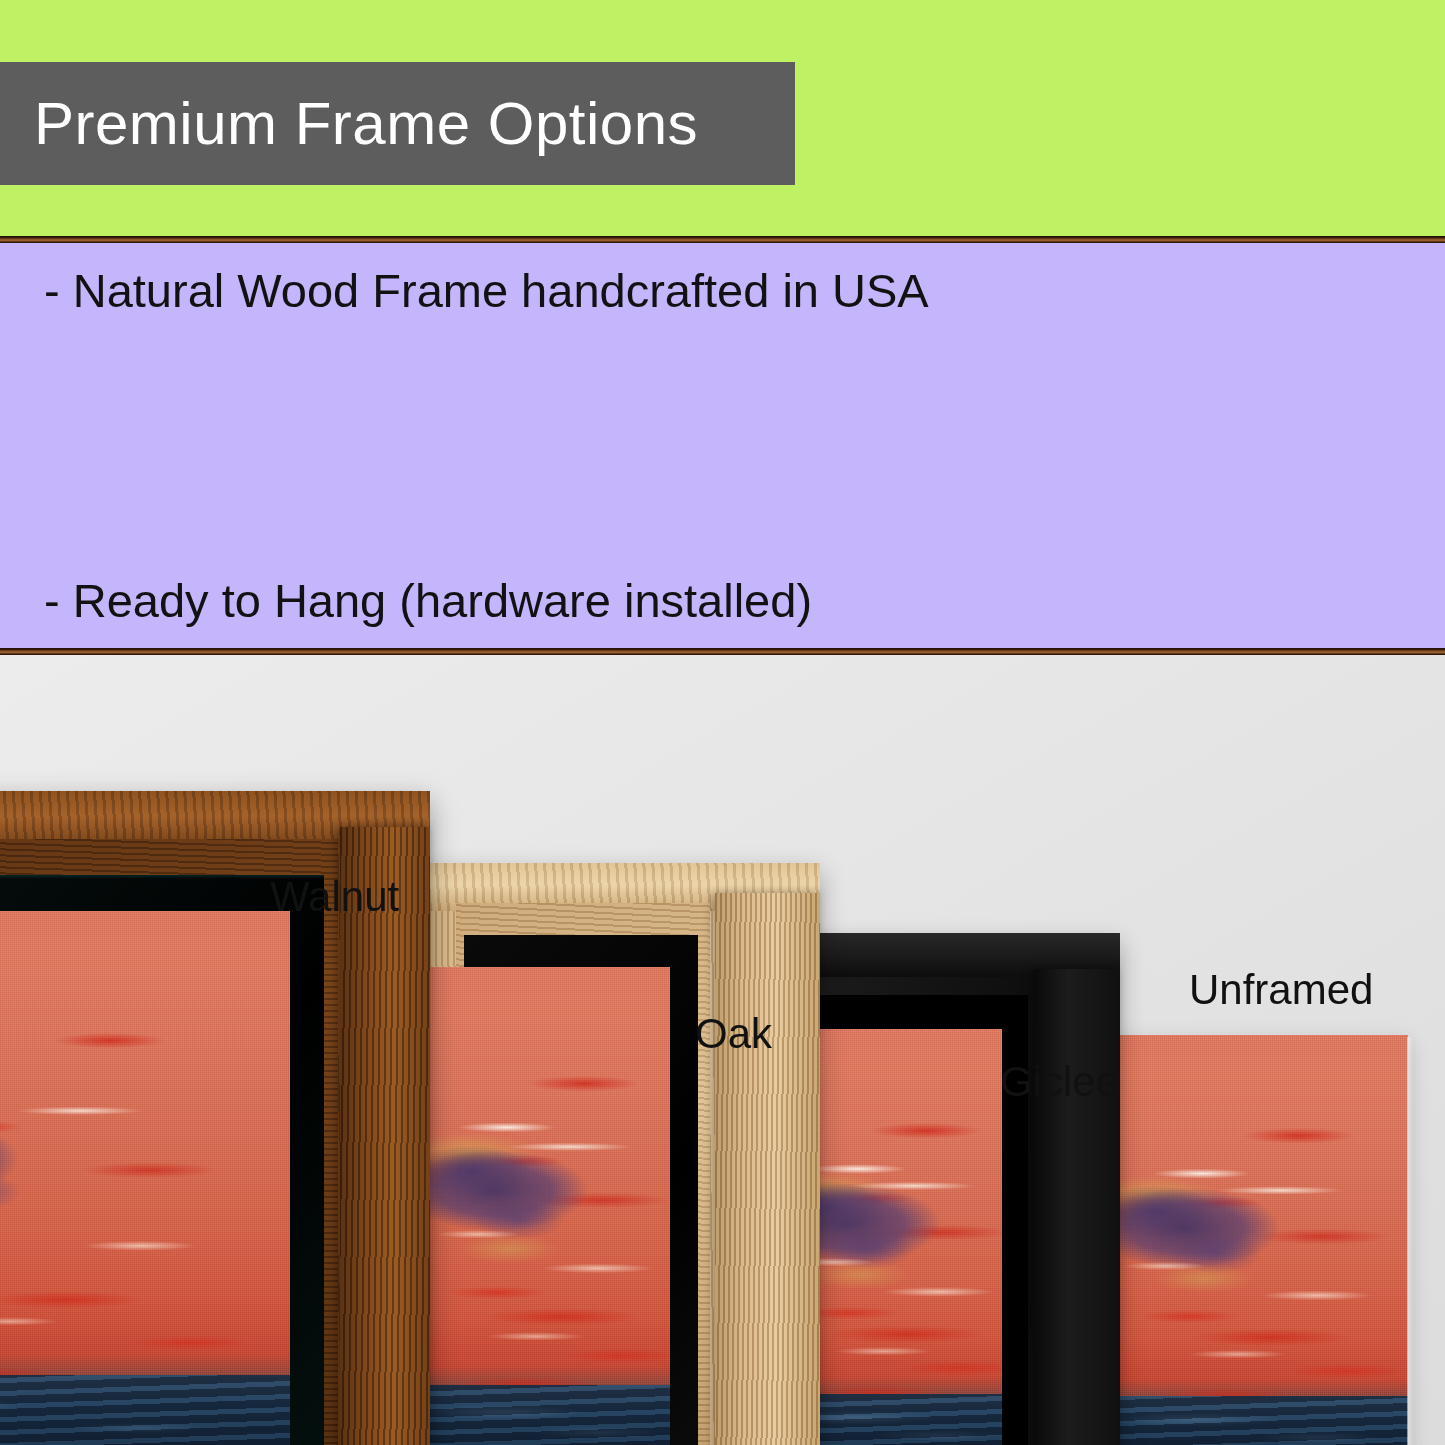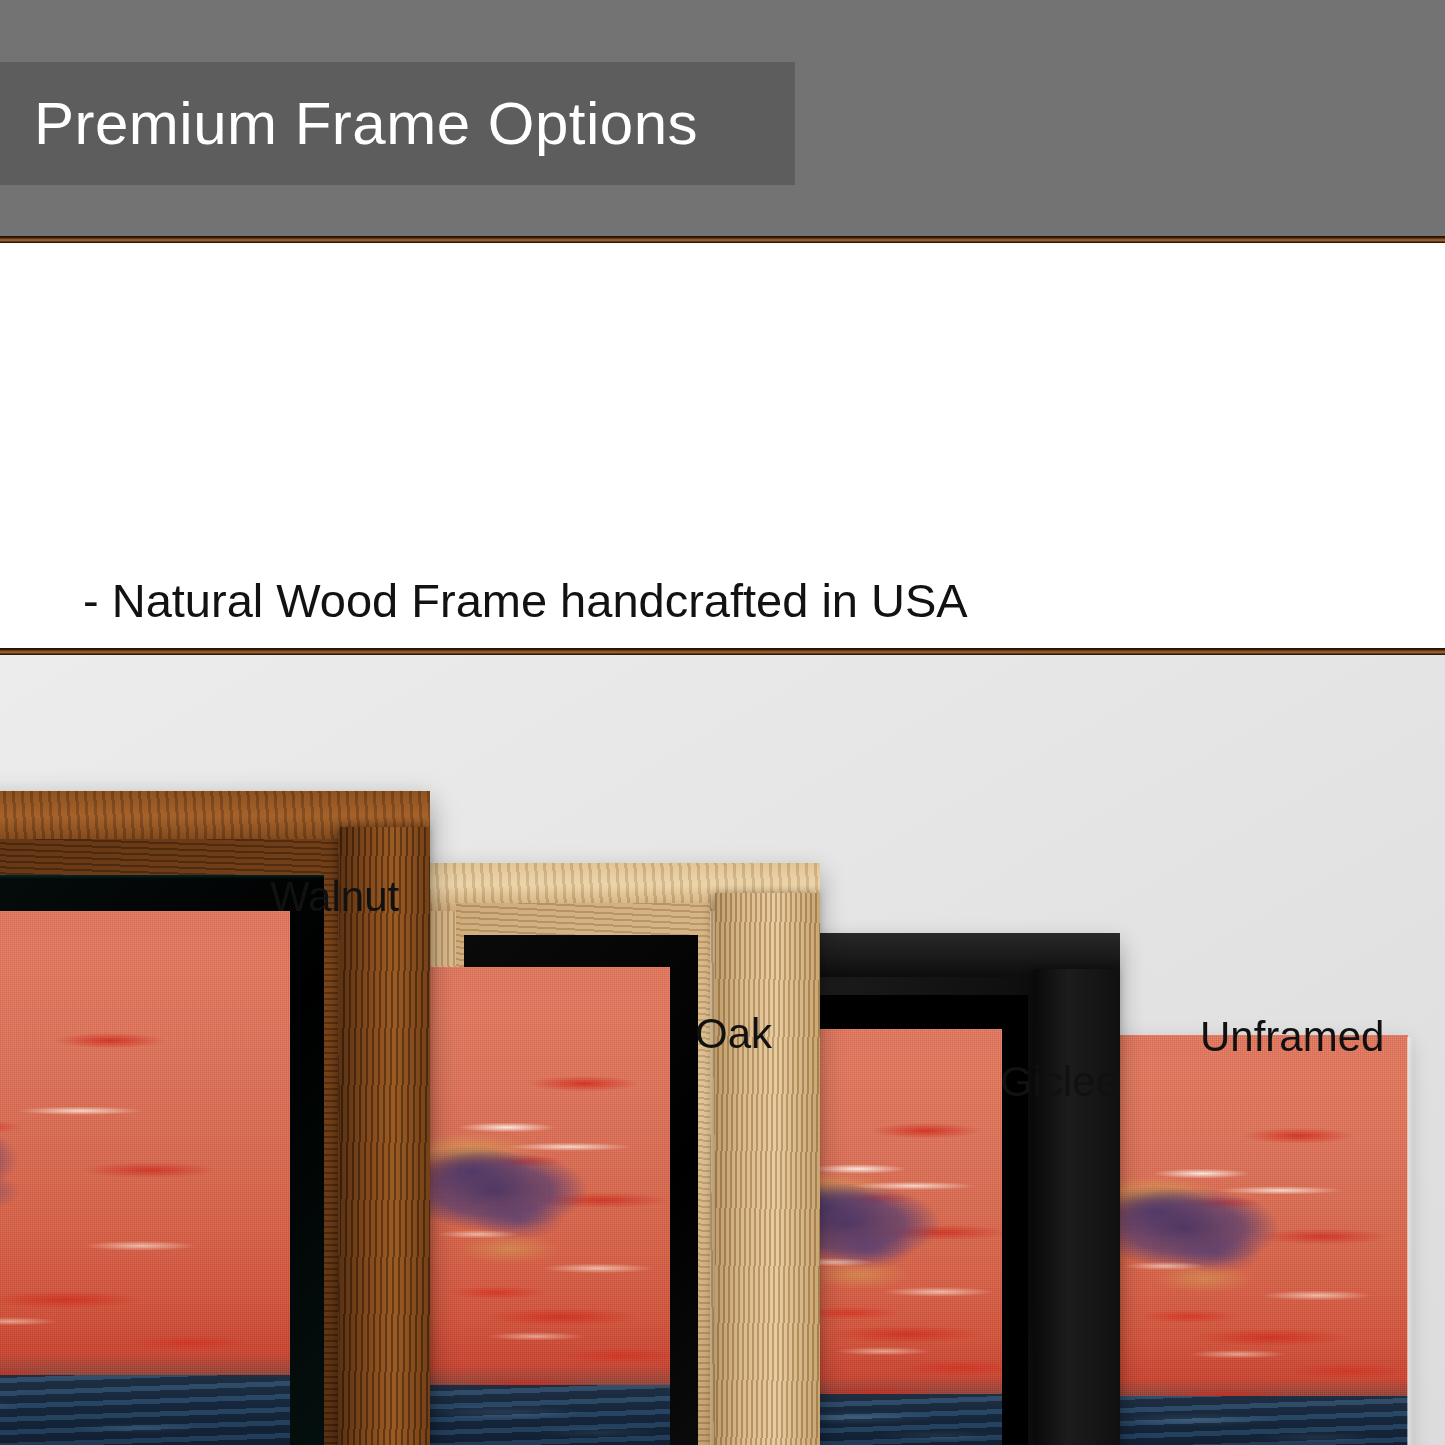--- a/index.html
+++ b/index.html
@@ -7,21 +7,21 @@
   body{
     font-family:"Liberation Sans", sans-serif;
     background:#e4e4e4;
     overflow:hidden;
     position:relative;
   }
 
   
   #top-band{
     position:absolute; left:0; top:0; width:1445px; height:236px;
-    background:#737373;
+    background:#bef264;
   }
   #title-box{
     position:absolute; left:0; top:62px; width:795px; height:123px;
     background:#5d5d5d;
     display:flex; align-items:center;
   }
   #title-text{
     color:#ffffff;
     font-size:60px;
     font-weight:400;
@@ -35,23 +35,23 @@
   .divider{
     position:absolute; left:0; width:1445px; height:7px;
     background:linear-gradient(to bottom,#241006 0%,#2b1408 18%,#8a5426 48%,#a0662f 62%,#3a1d0b 88%,#241006 100%);
   }
   #divider-1{ top:236px; }
   #divider-2{ top:648px; }
 
   
   #features{
     position:absolute; left:0; top:243px; width:1445px; height:405px;
-    background:#ffffff;
-    padding-left:83px;
-    display:flex; flex-direction:column; justify-content:flex-end;
+    background:#c4b5fd;
+    padding-left:44px;
+    display:flex; flex-direction:column; justify-content:space-between;
   }
   .feature-row{
     font-size:47px;
     color:#121212;
     line-height:1;
     white-space:nowrap;
     padding:24px 0;
   }
 
   
@@ -225,21 +225,21 @@
     overflow:hidden;
   }
   .blk-side{
     position:absolute; right:0; top:36px; width:86px; bottom:0;
     background:linear-gradient(90deg,#0a0a0a 0%,#1c1c1c 40%,#101010 100%);
     box-shadow:-3px 0 9px rgba(0,0,0,.34);
   }
 
   
   #unframed{ left:1104px; top:380px; width:310px; height:420px; z-index:2; }
-  #unframed-label{ left:96px; top:-66px;margin-top:47px; }
+  #unframed-label{ left:85px; top:-66px; }
   .unf-art{
     position:absolute; left:0; top:0; right:6px; bottom:0;
     overflow:hidden;
     box-shadow:0 8px 20px rgba(0,0,0,.22);
   }
   .unf-edge{
     position:absolute; right:0; top:2px; width:7px; bottom:0;
     background:linear-gradient(90deg,rgba(255,255,255,.55),rgba(210,200,190,.3));
   }
 </style>
@@ -249,20 +249,21 @@
 <div id="top-band">
   <div id="title-box">
     <span id="title-text">Premium Frame Options</span>
   </div>
 </div>
 
 <div class="divider" id="divider-1"></div>
 
 <div id="features">
   <div class="feature-row">- Natural Wood Frame handcrafted in USA</div>
+  <div class="feature-row">- Ready to Hang (hardware installed)</div>
 </div>
 
 <div class="divider" id="divider-2"></div>
 
 <div id="showcase">
 
   <div class="stack" id="unframed">
     <span class="stack-label" id="unframed-label">Unframed</span>
     <div class="unf-art">
         <div class="art"></div>

